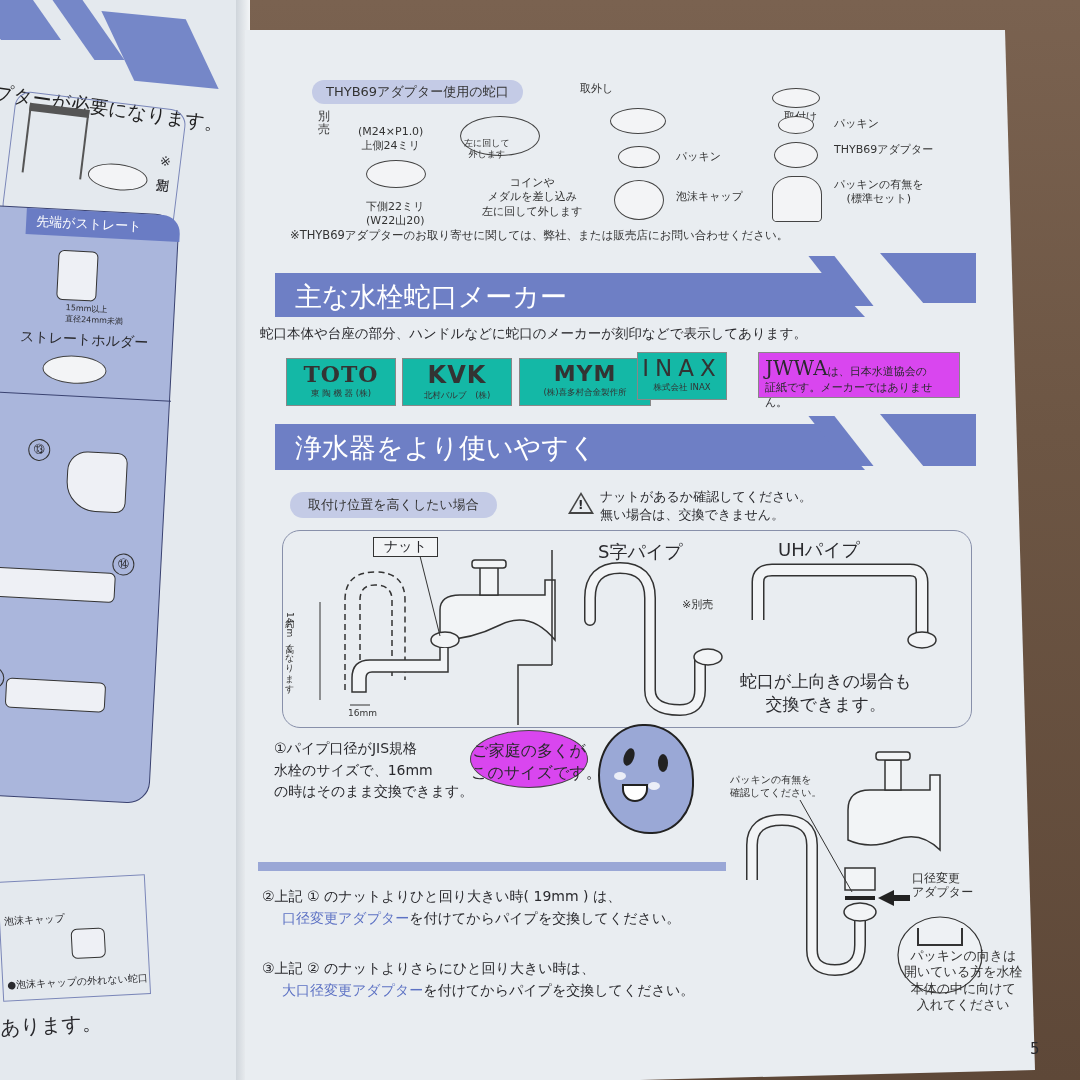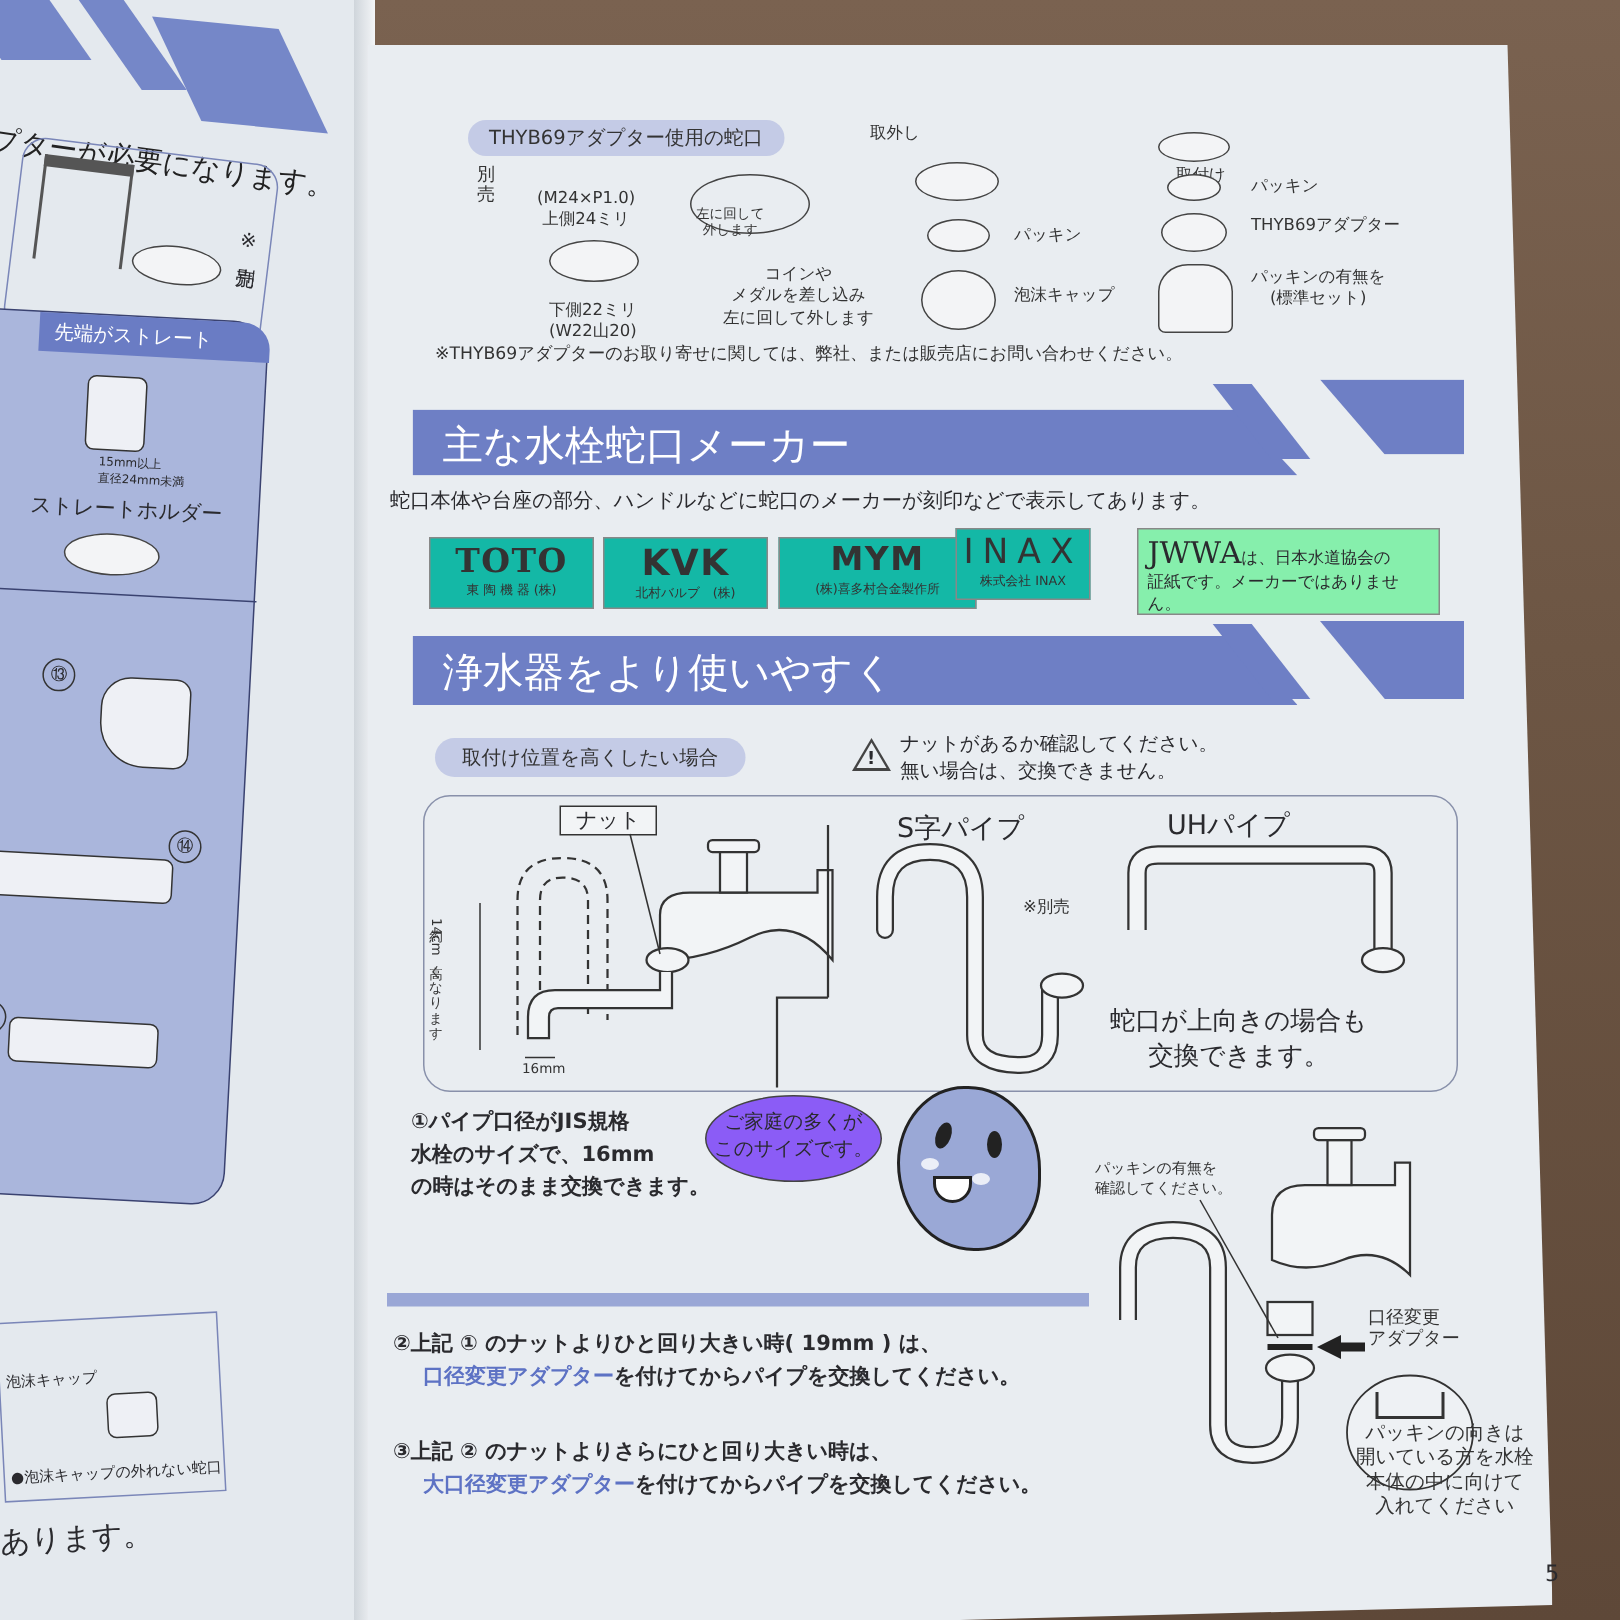--- a/index.html
+++ b/index.html
@@ -77,44 +77,44 @@
     clip-path: polygon(0 0, 93% 0, 100% 100%, 0 100%);
   }
   .slash { position:absolute; background:#6e7fc5; }
 
   .maker-desc { position:absolute; left:260px; top:325px; font-size:13.5px; white-space:nowrap; }
   .maker {
     position:absolute; top:358px; height:48px; border:1px solid #888; background:#14b8a6; text-align:center;
   }
   .maker .logo { font-size:22px; font-weight:bold; letter-spacing:1px; margin-top:2px; color:#333; }
   .maker .sub { font-size:8.5px; color:#333; margin-top:1px; }
-  .jwwa { position:absolute; left:758px; top:352px; width:202px; height:58px; border:1px solid #888; background:#86efac; padding:3px 6px; }
+  .jwwa { position:absolute; left:758px; top:352px; width:202px; height:46px; border:1px solid #888; background:#d946ef; padding:3px 6px; }
   .jwwa .j { font-family:"DejaVu Serif", serif; font-size:20px; }
   .jwwa .jt { font-size:11px; }
   .jwwa .l2 { font-size:11px; }
 
   .warn { position:absolute; left:568px; top:488px; }
   .warn .tri { position:absolute; left:0; top:4px; width:0; height:0; border-left:13px solid transparent; border-right:13px solid transparent; border-bottom:22px solid #444; }
   .warn .tri::after { content:""; position:absolute; left:-10px; top:3px; border-left:10px solid transparent; border-right:10px solid transparent; border-bottom:17px solid #e9edf1; }
   .warn .ex { position:absolute; left:10px; top:10px; font-size:12px; font-weight:bold; }
   .warn .t { position:absolute; left:32px; top:0; font-size:13px; line-height:1.35; white-space:nowrap; }
 
   .diagram-box {
     position:absolute; left:282px; top:530px; width:690px; height:198px;
     border:1.5px solid #8890aa; border-radius:18px;
   }
   .nut-label { position:absolute; left:373px; top:537px; border:1.2px solid #333; font-size:14px; padding:0 10px; background:#f2f4f6; }
   .pipe-title { position:absolute; font-size:18px; white-space:nowrap; }
   .pipe-note { position:absolute; font-size:17px; line-height:1.35; text-align:center; white-space:nowrap; }
 
-  .step { position:absolute; font-size:14px; line-height:1.55; white-space:nowrap;font-weight:bold; }
+  .step { position:absolute; font-size:14px; line-height:1.55; white-space:nowrap; }
   .step .hl { color:#5d72c4; }
   .bubble {
     position:absolute; left:470px; top:730px; width:118px; height:58px; border:1.3px solid #444; border-radius:50%;
-    font-size:13px; text-align:center; padding-top:9px; line-height:1.35; background:#8b5cf6;
+    font-size:16px; text-align:center; padding-top:9px; line-height:1.35; background:#d946ef;
   }
   .mascot {
     position:absolute; left:598px; top:724px; width:96px; height:110px;
     background:#9aa8d6; border:2px solid #222; border-radius:48% 52% 45% 55%;
   }
   .mascot .eye { position:absolute; width:10px; height:18px; background:#222; border-radius:50%; }
   .mascot .mouth { position:absolute; left:22px; top:58px; width:26px; height:18px; background:#fff; border:2px solid #222; border-radius:0 0 14px 14px; }
   .mascot .cheek { position:absolute; width:12px; height:8px; background:#fff; border-radius:50%; opacity:.8; }
 
   .divider-bar { position:absolute; left:258px; top:862px; width:468px; height:9px; background:#9aa7d6; }

